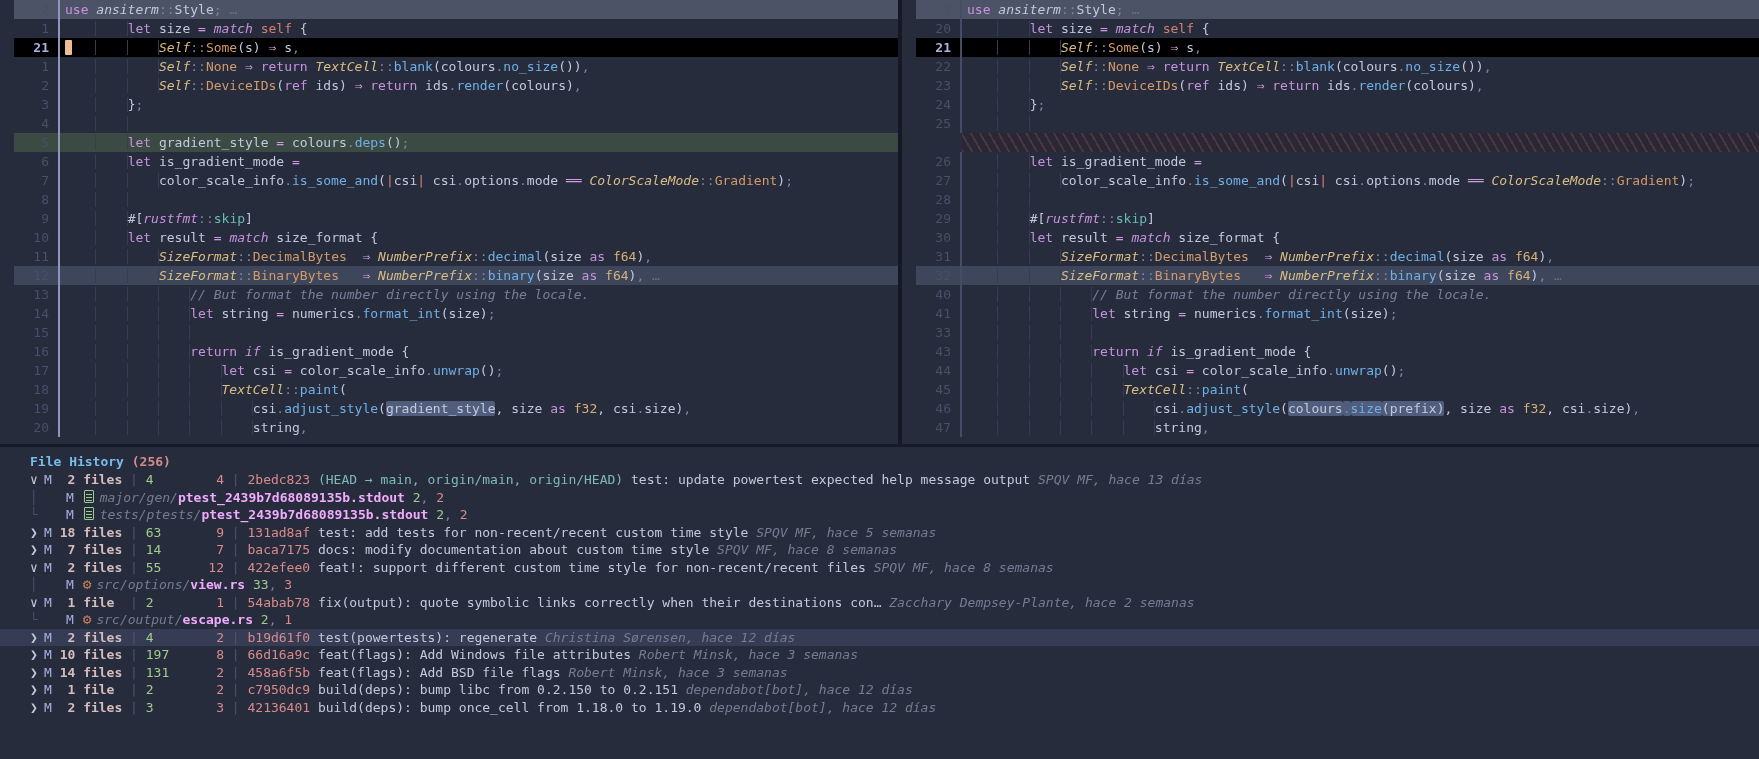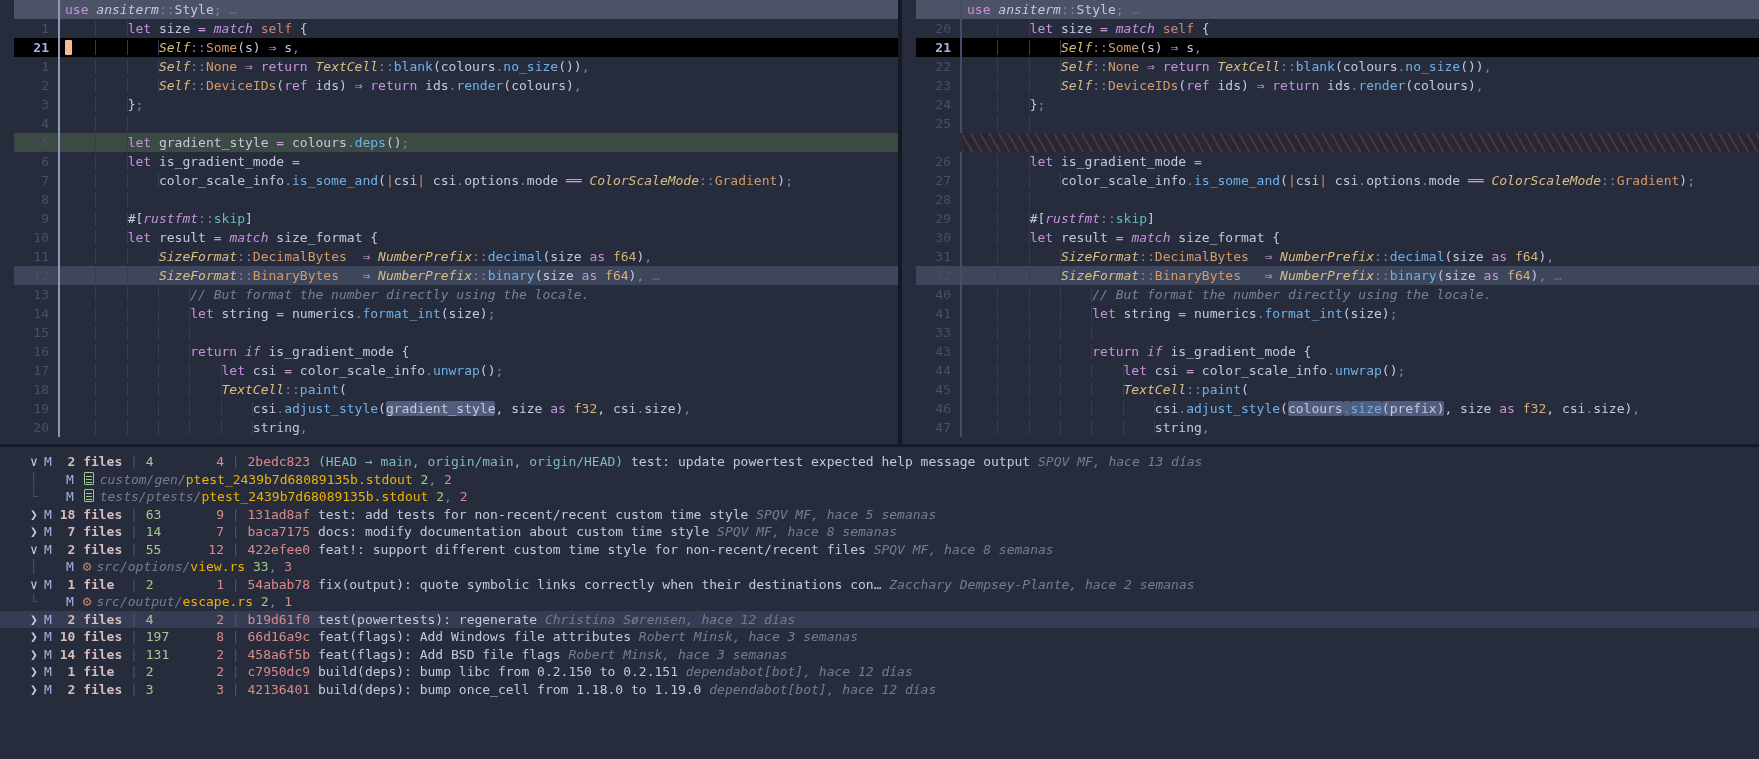--- a/index.html
+++ b/index.html
@@ -45,21 +45,21 @@
   .h-status{color:#a6afe2;}
   .h-files{display:inline-block;width:8ch;font-weight:bold;color:#d6bdbd;white-space:pre;}
   .h-pipe{color:#4d5470;}
   .h-add{display:inline-block;width:5ch;color:#a2cb8e;}
   .h-del{display:inline-block;width:5ch;text-align:right;color:#d98b8b;}
   .h-hash{color:#d98b8b;}
   .h-refs{color:#7dbcb2;}
   .h-msg{color:#c3c9dd;}
   .h-meta{color:#767d92;font-style:italic;}
   .h-dir{color:#767d92;font-style:italic;}
-  .h-name{color:#eab308;font-weight:normal;}
+  .h-name{color:#f0abfc;font-weight:bold;}
   .h-addn{color:#a2cb8e;} .h-deln{color:#d98b8b;} .h-comma{color:#7e86a0;}
   .ic-doc{display:inline-block;width:8px;height:11px;border:1px solid #9ec98f;border-radius:1px;margin:0 6px 0 2px;vertical-align:-1px;background-image:repeating-linear-gradient(to bottom,transparent 0 2px,#9ec98f 2px 3px);background-size:6px 9px;background-position:1px 1px;background-repeat:no-repeat;}
   .ic-rust{color:#cf8566;font-family:"DejaVu Sans",sans-serif;font-size:12px;margin-right:4px;}
 </style>
 </head>
 <body>
 
 <div class="app">
   <div class="diff">
     <div class="pane pane-left" id="pane-left">
@@ -107,23 +107,24 @@
         <div class="crow"><div class="gnum">41</div><div class="gbar"></div><div class="code"><span class="s-i">                </span><span class="s-k">let </span><span class="s-p">string </span><span class="s-o">= </span><span class="s-p">numerics</span><span class="s-d">.</span><span class="s-f">format_int</span><span class="s-p">(size)</span><span class="s-d">;</span></div></div>
         <div class="crow"><div class="gnum">33</div><div class="gbar"></div><div class="code"><span class="s-i">                </span></div></div>
         <div class="crow"><div class="gnum">43</div><div class="gbar"></div><div class="code"><span class="s-i">                </span><span class="s-k">return </span><span class="s-ki">if </span><span class="s-p">is_gradient_mode {</span></div></div>
         <div class="crow"><div class="gnum">44</div><div class="gbar"></div><div class="code"><span class="s-i">                    </span><span class="s-k">let </span><span class="s-p">csi </span><span class="s-o">= </span><span class="s-p">color_scale_info</span><span class="s-d">.</span><span class="s-f">unwrap</span><span class="s-p">()</span><span class="s-d">;</span></div></div>
         <div class="crow"><div class="gnum">45</div><div class="gbar"></div><div class="code"><span class="s-i">                    </span><span class="s-t">TextCell</span><span class="s-d">::</span><span class="s-f">paint</span><span class="s-p">(</span></div></div>
         <div class="crow"><div class="gnum">46</div><div class="gbar"></div><div class="code"><span class="s-i">                        </span><span class="s-p">csi</span><span class="s-d">.</span><span class="s-f">adjust_style</span><span class="s-p">(</span><span class="s-p s-hl">colours</span><span class="s-d s-hl">.</span><span class="s-f s-hl">size</span><span class="s-p s-hl">(prefix)</span><span class="s-p">, size </span><span class="s-k">as </span><span class="s-ty2">f32</span><span class="s-p">, csi</span><span class="s-d">.</span><span class="s-p">size)</span><span class="s-d">,</span></div></div>
         <div class="crow"><div class="gnum">47</div><div class="gbar"></div><div class="code"><span class="s-i">                        </span><span class="s-p">string</span><span class="s-d">,</span></div></div>
       </div>
   </div>
   <div class="history">
+    <div class="h-title"><span class="t1">File History </span><span class="t2">(256)</span></div>
     <div id="history-rows">
         <div class="hrow"><span class="h-arrow">∨</span><span class="h-status">M</span><span> </span><span class="h-files"> 2 files</span><span class="h-pipe"> | </span><span class="h-add">4</span><span class="h-del">4</span><span class="h-pipe"> | </span><span class="h-hash">2bedc823 </span><span class="h-refs">(HEAD → main, origin/main, origin/HEAD) </span><span class="h-msg">test: update powertest expected help message output </span><span class="h-meta">SPQV MF, hace 13 días</span></div>
-        <div class="hrow"><span class="h-guide">│</span><span class="h-status">M </span><span class="ic-doc"></span><span class="h-dir">custom/gen/</span><span class="h-name">ptest_2439b7d68089135b.stdout</span><span class="h-addn"> 2</span><span class="h-comma">, </span><span class="h-deln">2</span></div>
+        <div class="hrow"><span class="h-guide">│</span><span class="h-status">M </span><span class="ic-doc"></span><span class="h-dir">major/gen/</span><span class="h-name">ptest_2439b7d68089135b.stdout</span><span class="h-addn"> 2</span><span class="h-comma">, </span><span class="h-deln">2</span></div>
         <div class="hrow"><span class="h-guide">└</span><span class="h-status">M </span><span class="ic-doc"></span><span class="h-dir">tests/ptests/</span><span class="h-name">ptest_2439b7d68089135b.stdout</span><span class="h-addn"> 2</span><span class="h-comma">, </span><span class="h-deln">2</span></div>
         <div class="hrow"><span class="h-arrow">❯</span><span class="h-status">M</span><span> </span><span class="h-files">18 files</span><span class="h-pipe"> | </span><span class="h-add">63</span><span class="h-del">9</span><span class="h-pipe"> | </span><span class="h-hash">131ad8af </span><span class="h-msg">test: add tests for non-recent/recent custom time style </span><span class="h-meta">SPQV MF, hace 5 semanas</span></div>
         <div class="hrow"><span class="h-arrow">❯</span><span class="h-status">M</span><span> </span><span class="h-files"> 7 files</span><span class="h-pipe"> | </span><span class="h-add">14</span><span class="h-del">7</span><span class="h-pipe"> | </span><span class="h-hash">baca7175 </span><span class="h-msg">docs: modify documentation about custom time style </span><span class="h-meta">SPQV MF, hace 8 semanas</span></div>
         <div class="hrow"><span class="h-arrow">∨</span><span class="h-status">M</span><span> </span><span class="h-files"> 2 files</span><span class="h-pipe"> | </span><span class="h-add">55</span><span class="h-del">12</span><span class="h-pipe"> | </span><span class="h-hash">422efee0 </span><span class="h-msg">feat!: support different custom time style for non-recent/recent files </span><span class="h-meta">SPQV MF, hace 8 semanas</span></div>
         <div class="hrow"><span class="h-guide">│</span><span class="h-status">M </span><span class="ic-rust">⚙</span><span class="h-dir">src/options/</span><span class="h-name">view.rs</span><span class="h-addn"> 33</span><span class="h-comma">, </span><span class="h-deln">3</span></div>
         <div class="hrow"><span class="h-arrow">∨</span><span class="h-status">M</span><span> </span><span class="h-files"> 1 file </span><span class="h-pipe"> | </span><span class="h-add">2</span><span class="h-del">1</span><span class="h-pipe"> | </span><span class="h-hash">54abab78 </span><span class="h-msg">fix(output): quote symbolic links correctly when their destinations con… </span><span class="h-meta">Zacchary Dempsey-Plante, hace 2 semanas</span></div>
         <div class="hrow"><span class="h-guide">└</span><span class="h-status">M </span><span class="ic-rust">⚙</span><span class="h-dir">src/output/</span><span class="h-name">escape.rs</span><span class="h-addn"> 2</span><span class="h-comma">, </span><span class="h-deln">1</span></div>
         <div class="hrow selected"><span class="h-arrow">❯</span><span class="h-status">M</span><span> </span><span class="h-files"> 2 files</span><span class="h-pipe"> | </span><span class="h-add">4</span><span class="h-del">2</span><span class="h-pipe"> | </span><span class="h-hash">b19d61f0 </span><span class="h-msg">test(powertests): regenerate </span><span class="h-meta">Christina Sørensen, hace 12 días</span></div>
         <div class="hrow"><span class="h-arrow">❯</span><span class="h-status">M</span><span> </span><span class="h-files">10 files</span><span class="h-pipe"> | </span><span class="h-add">197</span><span class="h-del">8</span><span class="h-pipe"> | </span><span class="h-hash">66d16a9c </span><span class="h-msg">feat(flags): Add Windows file attributes </span><span class="h-meta">Robert Minsk, hace 3 semanas</span></div>
         <div class="hrow"><span class="h-arrow">❯</span><span class="h-status">M</span><span> </span><span class="h-files">14 files</span><span class="h-pipe"> | </span><span class="h-add">131</span><span class="h-del">2</span><span class="h-pipe"> | </span><span class="h-hash">458a6f5b </span><span class="h-msg">feat(flags): Add BSD file flags </span><span class="h-meta">Robert Minsk, hace 3 semanas</span></div>

